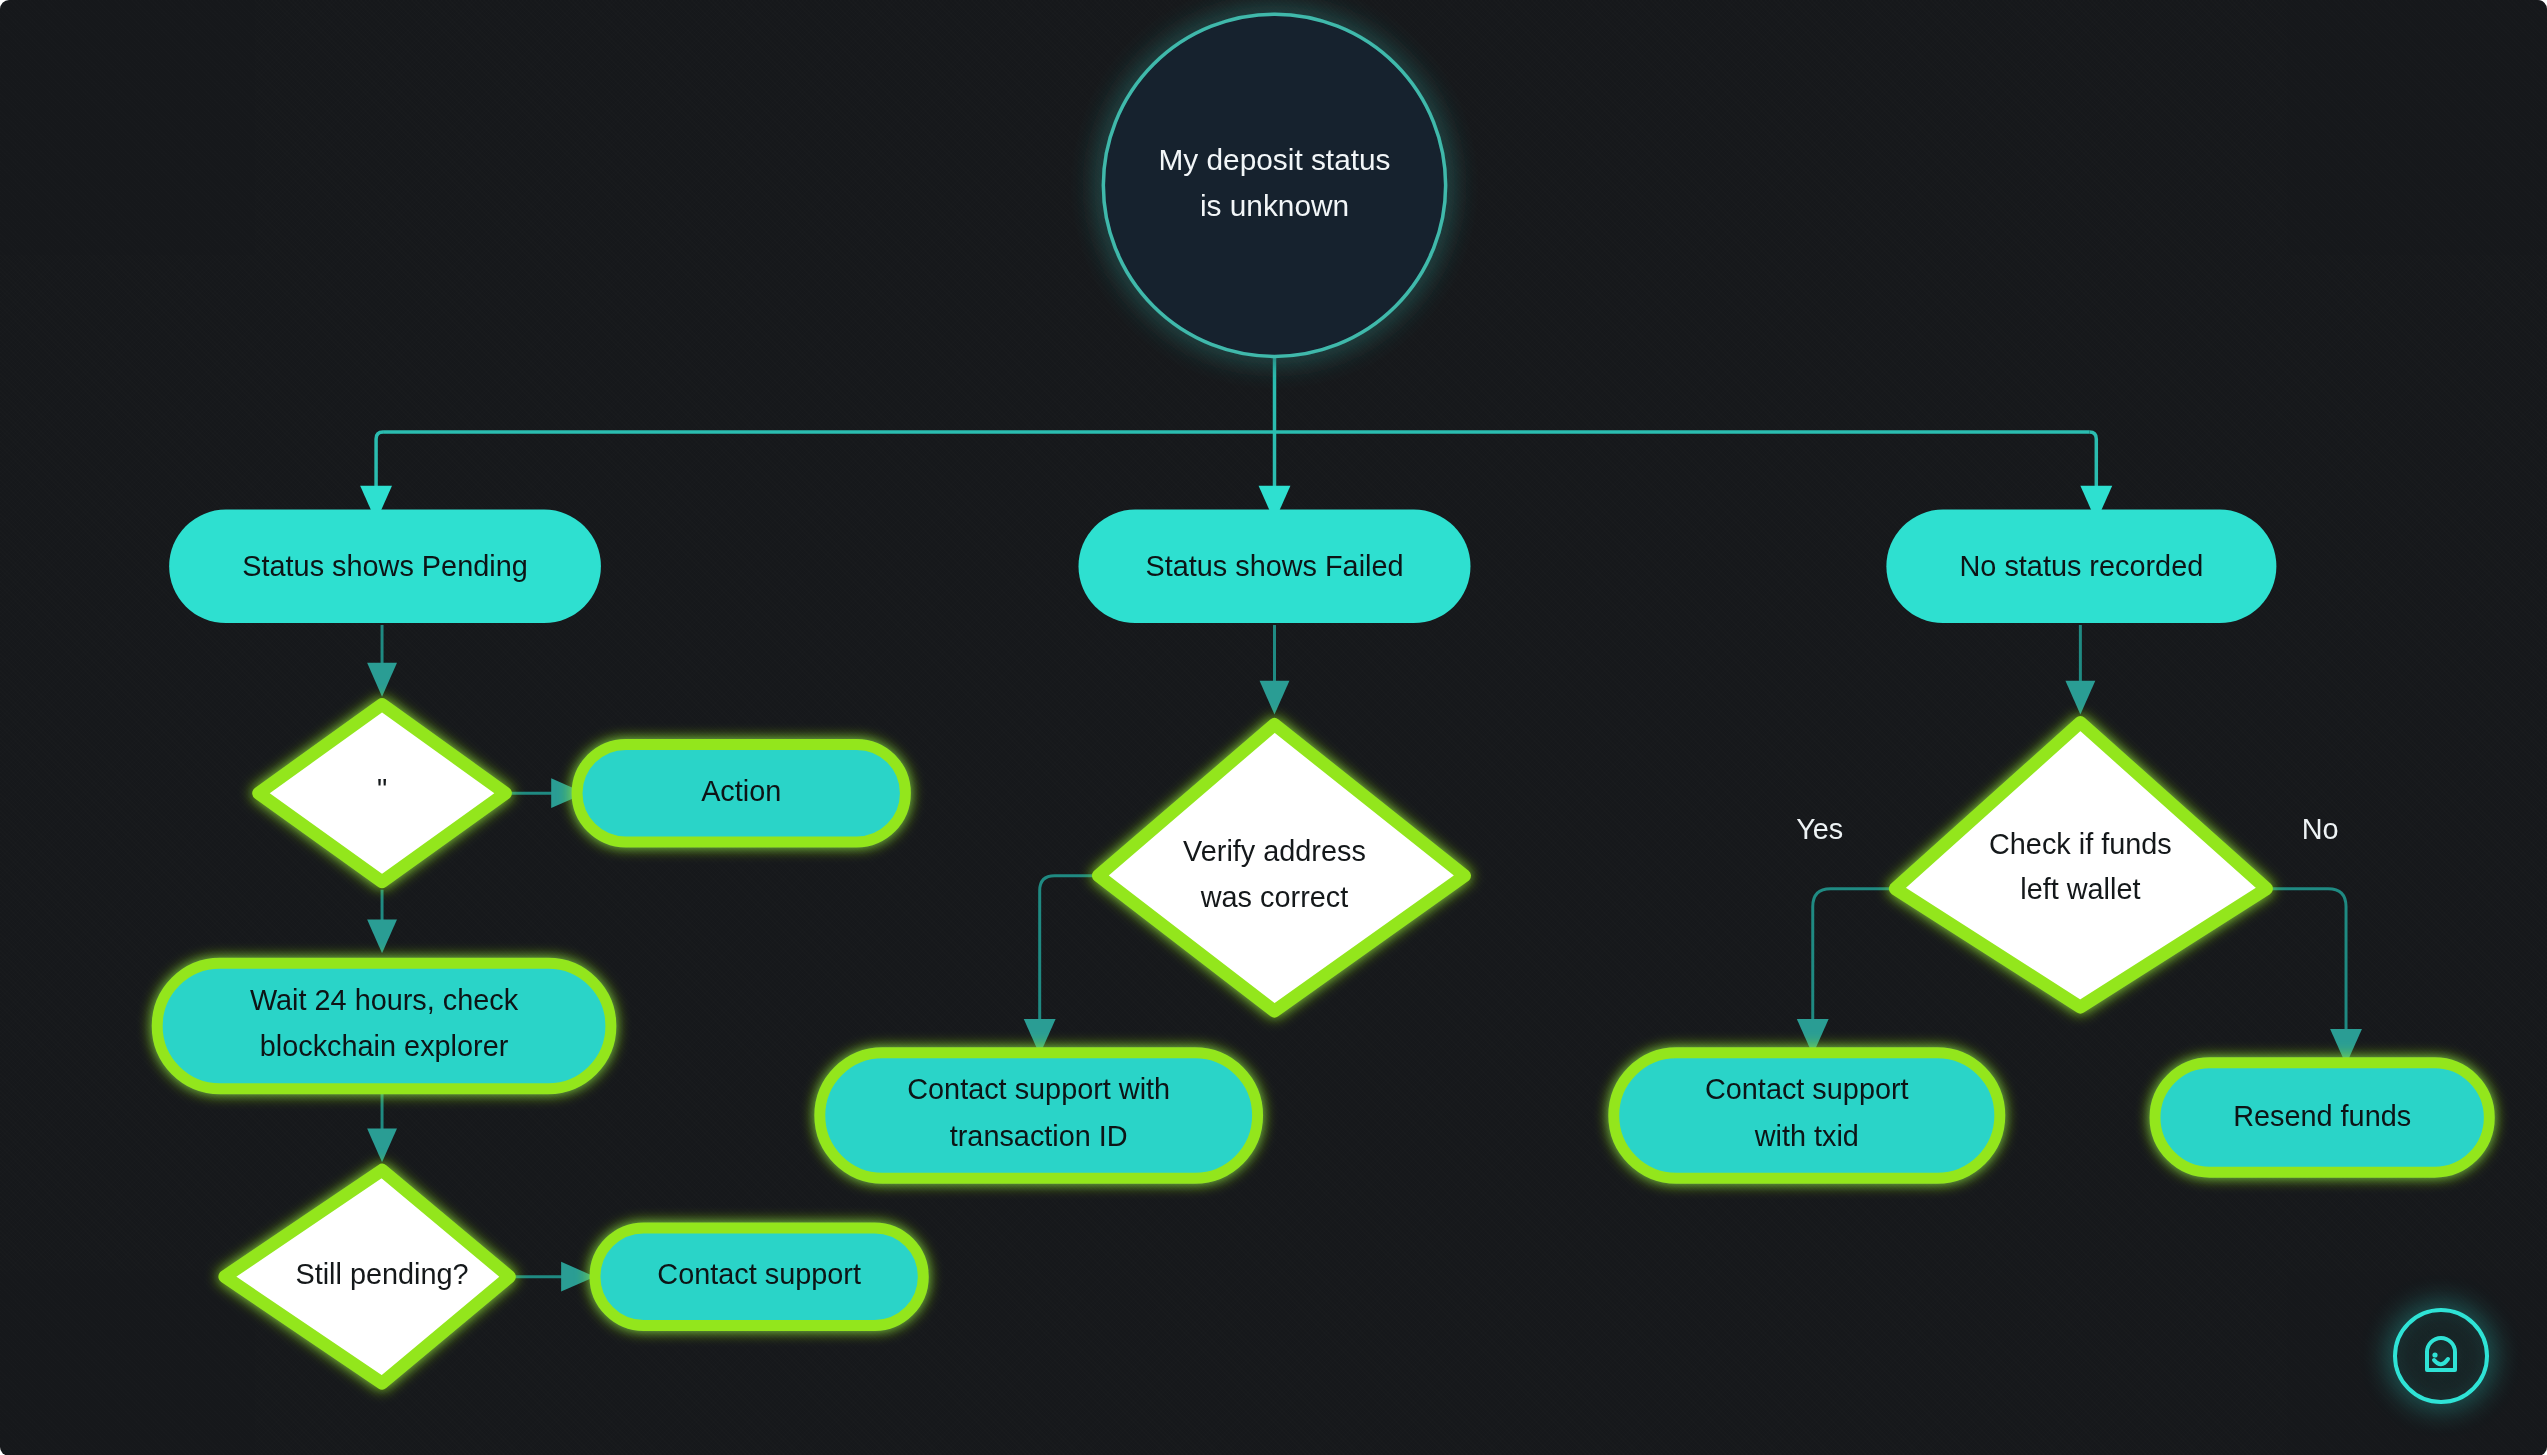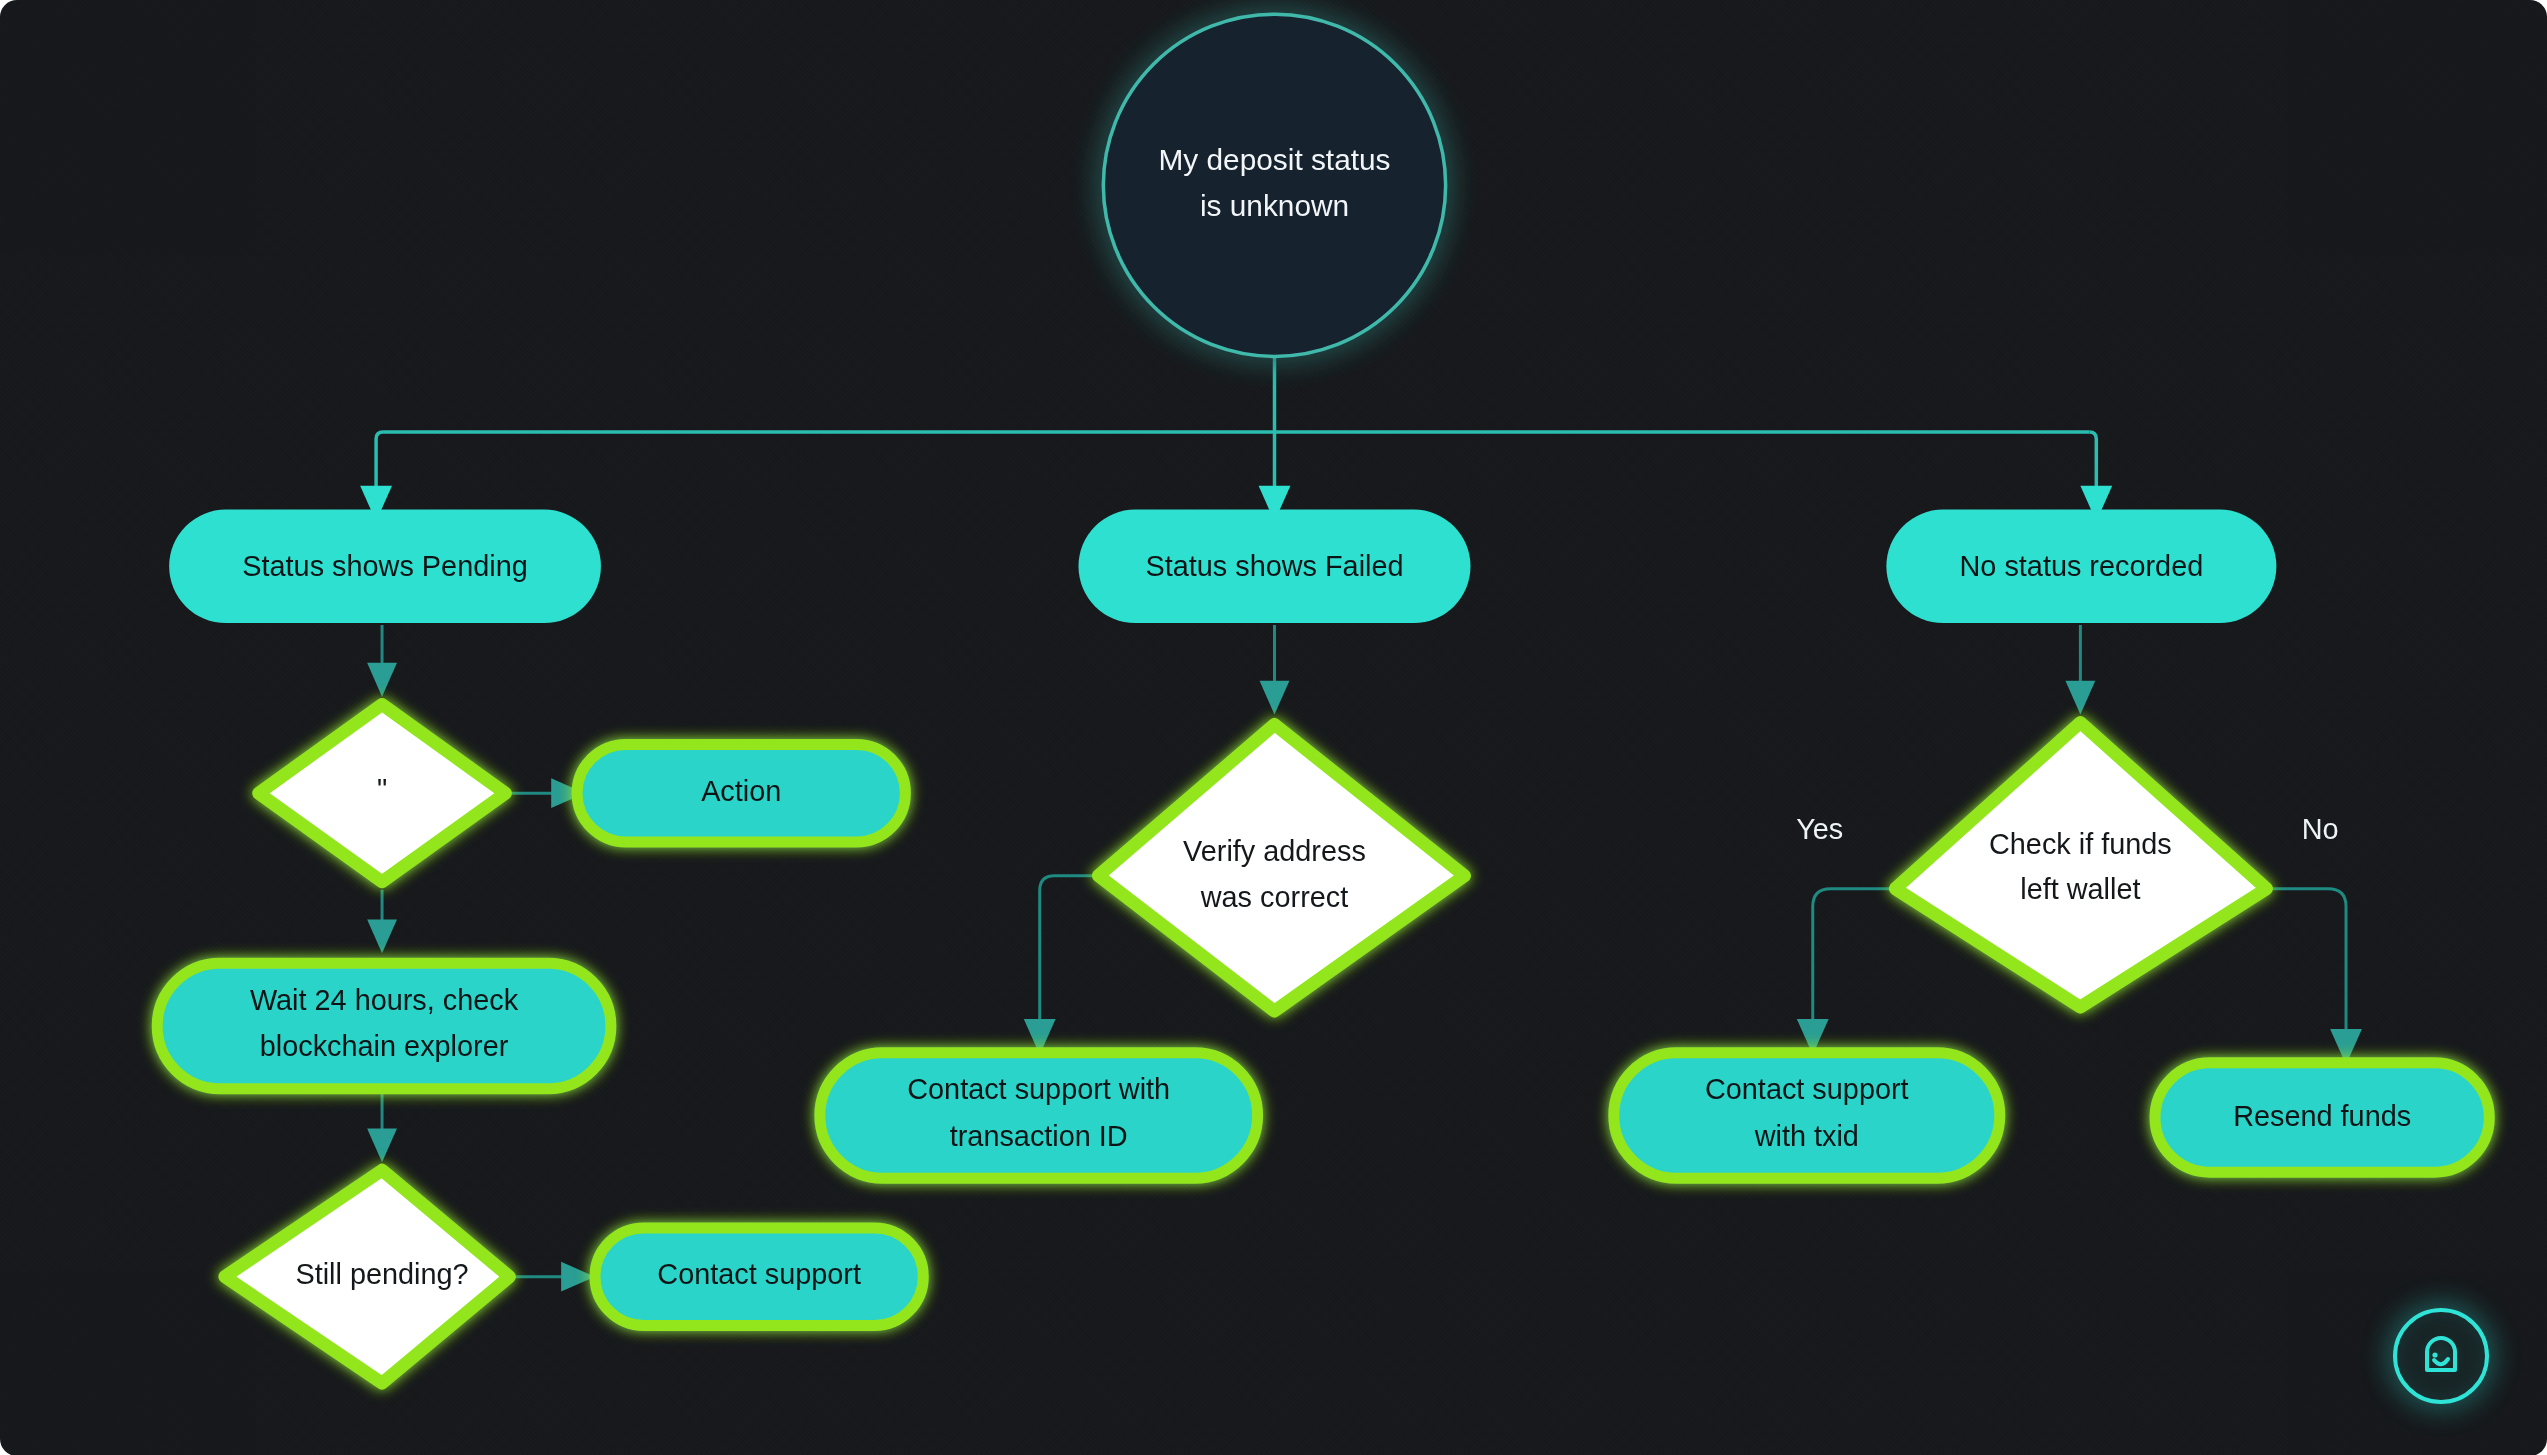--- a/index.html
+++ b/index.html
@@ -12,21 +12,21 @@
     height: 1456px;
     overflow: hidden;
     font-family: "Liberation Sans", sans-serif;
   }
 
   #canvas {
     position: relative;
     width: 2547px;
     height: 1456px;
     background: #16181b;
-    border-radius: 17px;
+    border-radius: 9px;
     overflow: hidden;
   }
 
   
   #canvas::before {
     content: "";
     position: absolute;
     inset: 0;
     pointer-events: none;
     opacity: 0.55;

